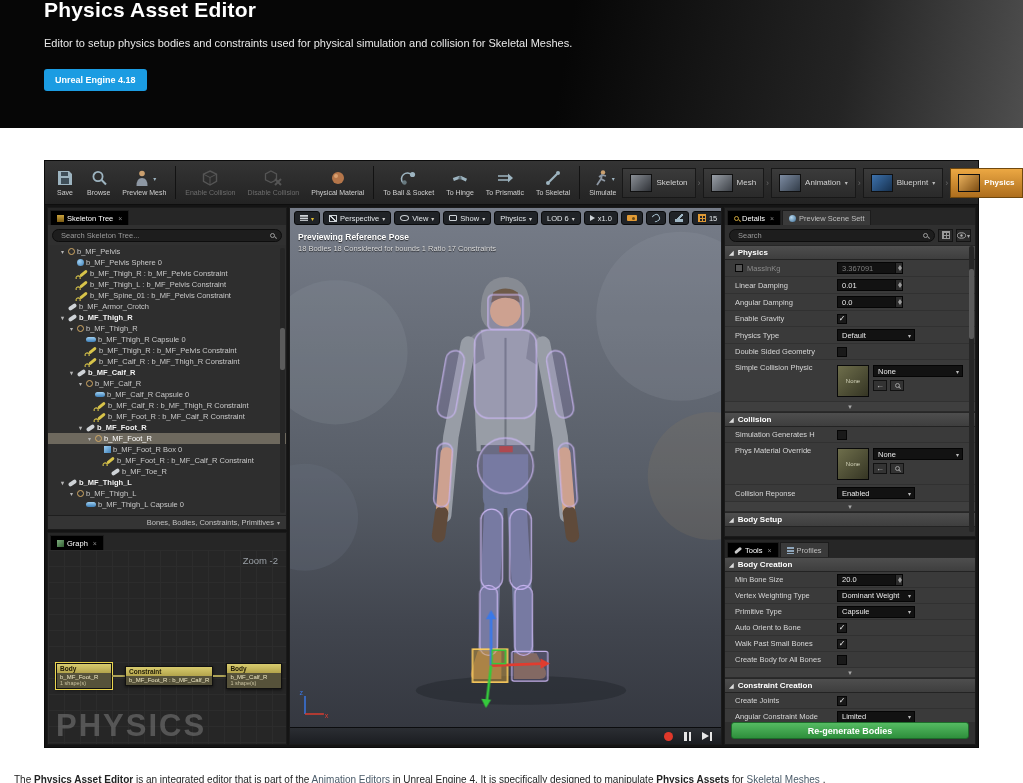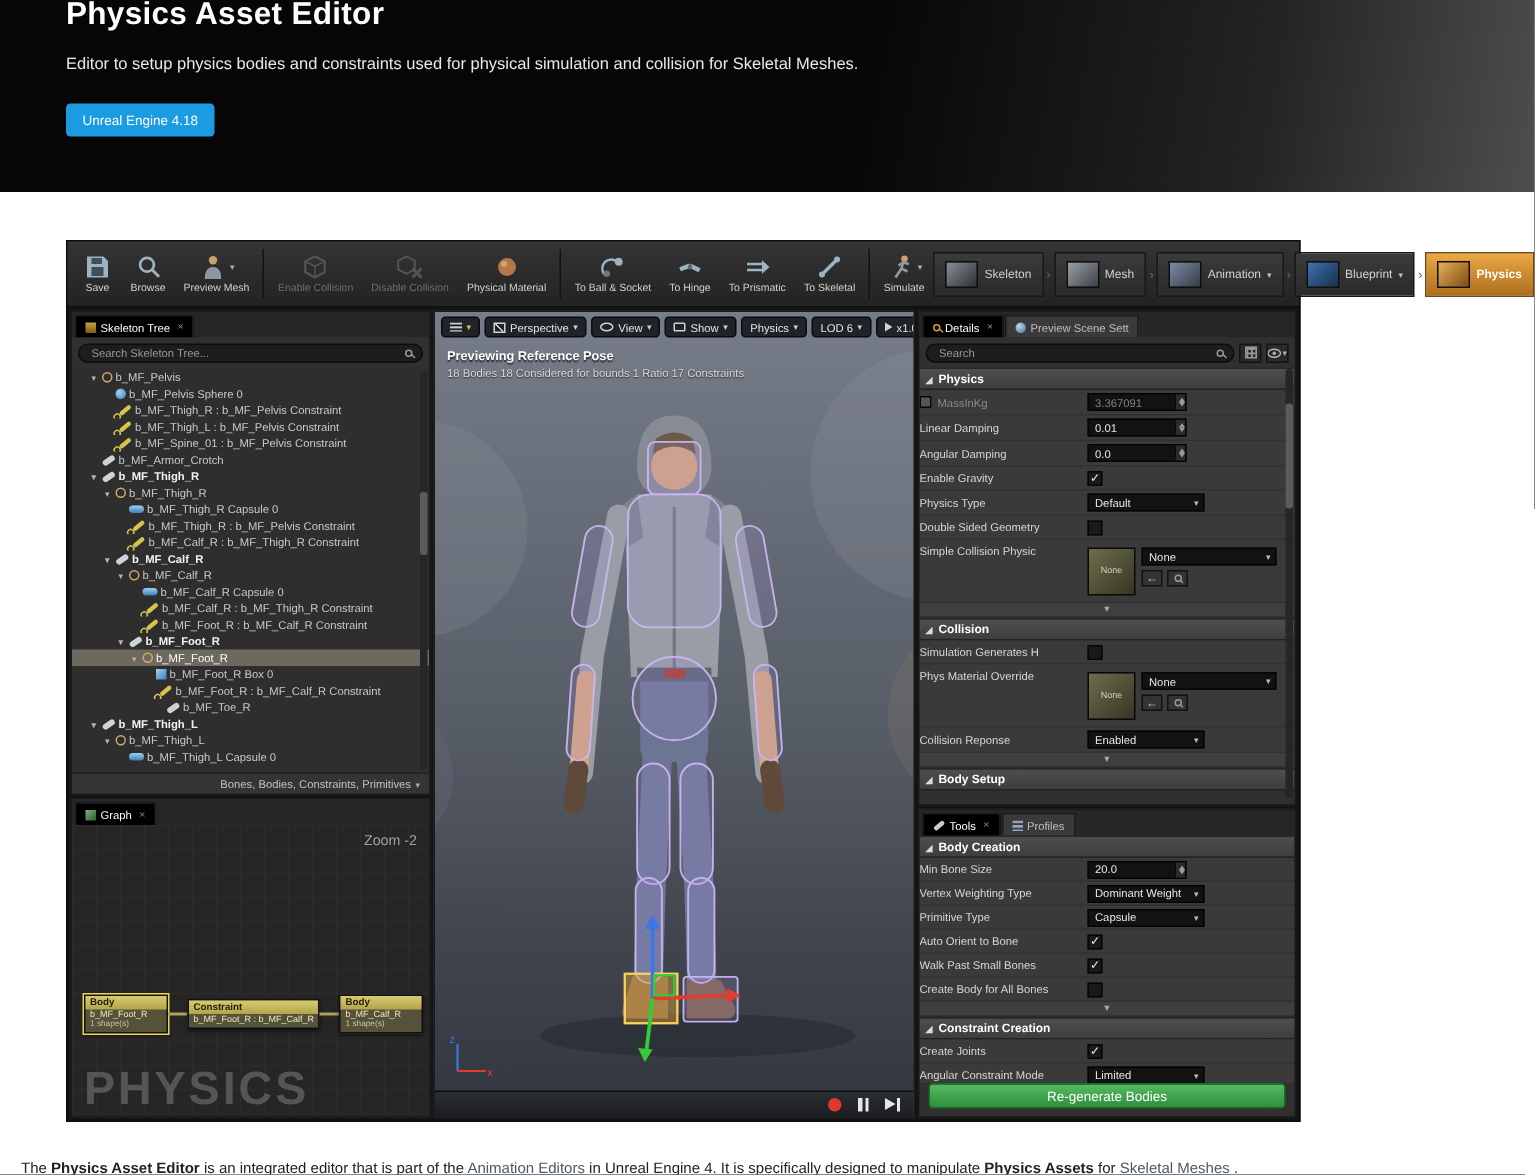--- a/index.html
+++ b/index.html
@@ -5,24 +5,24 @@
   html,body{margin:0;padding:0;}
   body{width:1023px;height:783px;background:#fff;position:relative;overflow:hidden;
        font-family:"Liberation Sans",sans-serif;-webkit-font-smoothing:antialiased;}
 
   
   .hero{height:128px;box-sizing:border-box;padding:2px 44px 0 44px;color:#fff;
         background:linear-gradient(100deg,#060606 55%,#242424 82%,#4e4e4e 100%);}
   .hero h1{margin:-4px 0 0 0;font-size:21px;letter-spacing:.2px;}
   .hero p{margin:15px 0 0 0;font-size:11px;color:#e9e9e9;}
   .ver-btn{display:inline-block;margin-top:20px;background:#1b9ce2;color:#fff;font-size:9px;
-           font-weight:normal;padding:6px 11px;border-radius:3px;text-decoration:none;cursor:pointer;}
+           font-weight:bold;padding:6px 11px;border-radius:3px;text-decoration:none;cursor:pointer;}
 
   
-  .editor{position:absolute;left:44px;top:160px;width:823px;height:588px;background:#141414;
+  .editor{position:absolute;left:44px;top:160px;width:935px;height:588px;background:#141414;
           border:1px solid #0b0b0b;display:flex;flex-direction:column;font-size:8px;color:#ccc;
           box-sizing:border-box;}
   .editor *{box-sizing:border-box;}
 
   
   .main-toolbar{height:44px;flex:0 0 44px;background:linear-gradient(#343434,#232323);
                 display:flex;align-items:stretch;border-bottom:1px solid #0e0e0e;padding:0 4px;}
   .tb-group{display:flex;align-items:stretch;}
   .tb-item{display:flex;flex-direction:column;align-items:center;justify-content:center;
            padding:2px 6px;gap:2px;color:#cfcfcf;cursor:pointer;}
@@ -172,21 +172,21 @@
 
   
   .sec-h{height:15px;flex:0 0 15px;background:linear-gradient(#4e4e4e,#3e3e3e);display:flex;align-items:center;
          gap:4px;padding-left:4px;color:#fff;font-weight:bold;font-size:8px;border-top:1px solid #272727;
          border-bottom:1px solid #232323;cursor:pointer;}
   .sec-arrow{font-size:6px;color:#ddd;}
   .drow{display:flex;align-items:center;min-height:16px;background:#3a3a3a;border-bottom:1px solid #313131;}
   .drow.tall{min-height:42px;align-items:flex-start;padding-top:3px;}
   .drow.dis .dlab-t{color:#8b8b8b;}
   .drow.dis .num-v{color:#7f7f7f;}
-  .dlab{flex:0 0 112px;display:flex;align-items:center;gap:4px;color:#d6d6d6;
+  .dlab{flex:0 0 112px;display:flex;align-items:center;gap:4px;padding-left:10px;color:#d6d6d6;
         white-space:nowrap;overflow:hidden;font-size:7.5px;}
   .dctl{flex:1;display:flex;align-items:center;padding:2px 12px 2px 0;min-width:0;}
   .num-box{display:flex;align-items:stretch;background:#121212;border:1px solid #050505;height:12px;width:66px;}
   .num-v{flex:1;display:flex;align-items:center;padding-left:4px;color:#e8e8e8;font-size:7.5px;}
   .num-spin{width:7px;background:#2c2c2c;border-left:1px solid #090909;position:relative;cursor:pointer;}
   .num-spin::before{content:'';position:absolute;left:1.5px;top:2px;border-left:2px solid transparent;border-right:2px solid transparent;border-bottom:3px solid #9a9a9a;}
   .num-spin::after{content:'';position:absolute;left:1.5px;bottom:2px;border-left:2px solid transparent;border-right:2px solid transparent;border-top:3px solid #9a9a9a;}
   .dd-box{display:flex;align-items:center;background:#121212;border:1px solid #050505;height:12px;
           width:78px;padding:0 3px 0 4px;cursor:pointer;}
   .dd-v{flex:1;color:#e8e8e8;font-size:7.5px;white-space:nowrap;overflow:hidden;}
@@ -202,21 +202,21 @@
   .asset-col{flex:1;display:flex;flex-direction:column;gap:3px;min-width:0;}
   .asset-col .dd-box{width:100%;}
   .asset-btns{display:flex;gap:3px;}
   .abtn{width:14px;height:11px;background:#333;border:1px solid #121212;display:flex;align-items:center;
         justify-content:center;color:#ccc;font-size:8px;cursor:pointer;}
   .expander{height:10px;flex:0 0 10px;background:#3f3f3f;border-bottom:1px solid #2b2b2b;text-align:center;
             font-size:7px;line-height:9px;color:#a8a8a8;cursor:pointer;}
   .sections{display:flex;flex-direction:column;overflow:hidden;flex:1;min-height:0;}
 
   .regen-btn{margin:4px 6px 5px 6px;height:17px;background:linear-gradient(#55bb62,#2e8f3c);
-             border:1px solid #1d6b2a;border-radius:3px;color:#fff;font-weight:normal;font-size:9px;
+             border:1px solid #1d6b2a;border-radius:3px;color:#fff;font-weight:bold;font-size:9px;
              display:flex;align-items:center;justify-content:center;cursor:pointer;margin-top:auto;}
 
   
   .caption{position:absolute;left:14px;top:764px;right:14px;font-size:10px;color:#222;}
   .caption .b{font-weight:bold;}
   .caption .lnk{color:#4a5a68;text-decoration:underline;cursor:pointer;}
 </style>
 </head>
 <body>
 

